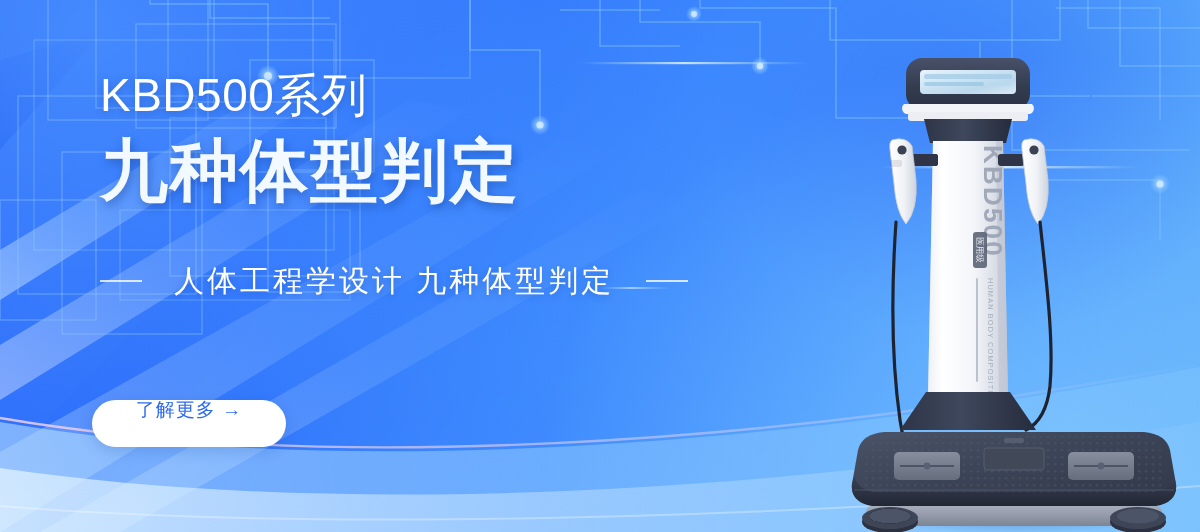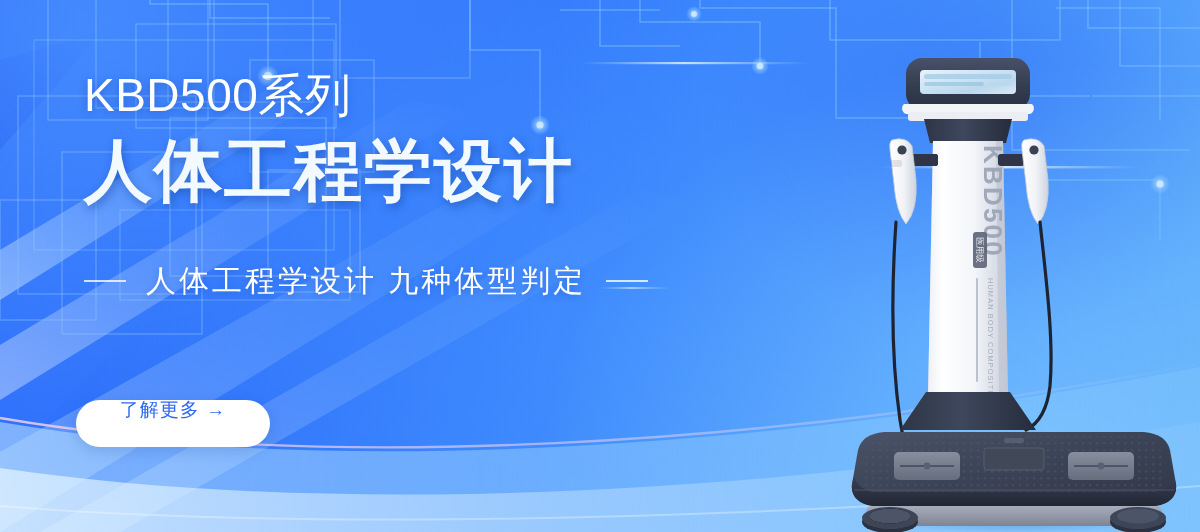--- a/index.html
+++ b/index.html
@@ -31,39 +31,39 @@
   
   .rects{position:absolute; inset:0; pointer-events:none;}
 
   
   .beams{position:absolute; inset:0; pointer-events:none; overflow:hidden;}
 
   
   .sweep{position:absolute; left:0; right:0; bottom:0; height:260px; pointer-events:none;}
 
   
-  .content{position:absolute; left:0; top:0; width:720px; height:444px;}
+  .content{position:absolute; left:16px; top:0; width:720px; height:444px;}
 
   .eyebrow{
     position:absolute; left:84px; top:72px;
     font-size:46px; font-weight:400; letter-spacing:.5px;
     color:#ffffff; line-height:1;
     text-shadow:0 2px 8px rgba(12,52,140,.35);
     white-space:nowrap;
   }
   .headline{
     position:absolute; left:84px; top:134px;
     font-size:68px; font-weight:700; letter-spacing:2px;
     color:#f2f9ff; line-height:1.08;
     text-shadow:2px 4px 10px rgba(16,60,150,.45);
     white-space:nowrap;
   }
   .subline{
     position:absolute; left:84px; top:266px;
-    display:flex; align-items:center; gap:20px;
+    display:flex; align-items:center; gap:32px;
     white-space:nowrap;
   }
   .subline .dash{
     display:block; width:42px; height:2px; background:rgba(255,255,255,.78);
     flex:0 0 auto;
   }
   .subline .subtext{
     font-size:30px; font-weight:400; letter-spacing:3px;
     color:#ffffff; line-height:1;
     text-shadow:0 2px 6px rgba(16,60,150,.3);
@@ -362,21 +362,21 @@
       <ellipse cx="310" cy="502" rx="28" ry="11" fill="#2b3141"></ellipse>
       <ellipse cx="310" cy="498" rx="28" ry="11" fill="#3d4557"></ellipse>
       <ellipse cx="310" cy="496" rx="21" ry="7.5" fill="#4c5467"></ellipse>
     </g>
   </svg>
 
   <div class="content">
 
     <div class="eyebrow">KBD500系列</div>
 
-    <h1 class="headline">人体工程学设计</h1>
+    <h1 class="headline">九种体型判定</h1>
 
     <div class="subline">
       <span class="dash"></span>
       <span class="subtext">人体工程学设计  九种体型判定</span>
       <span class="dash"></span>
     </div>
 
     <button class="cta">
       <span class="cta-label">了解更多 →</span>
     </button>

